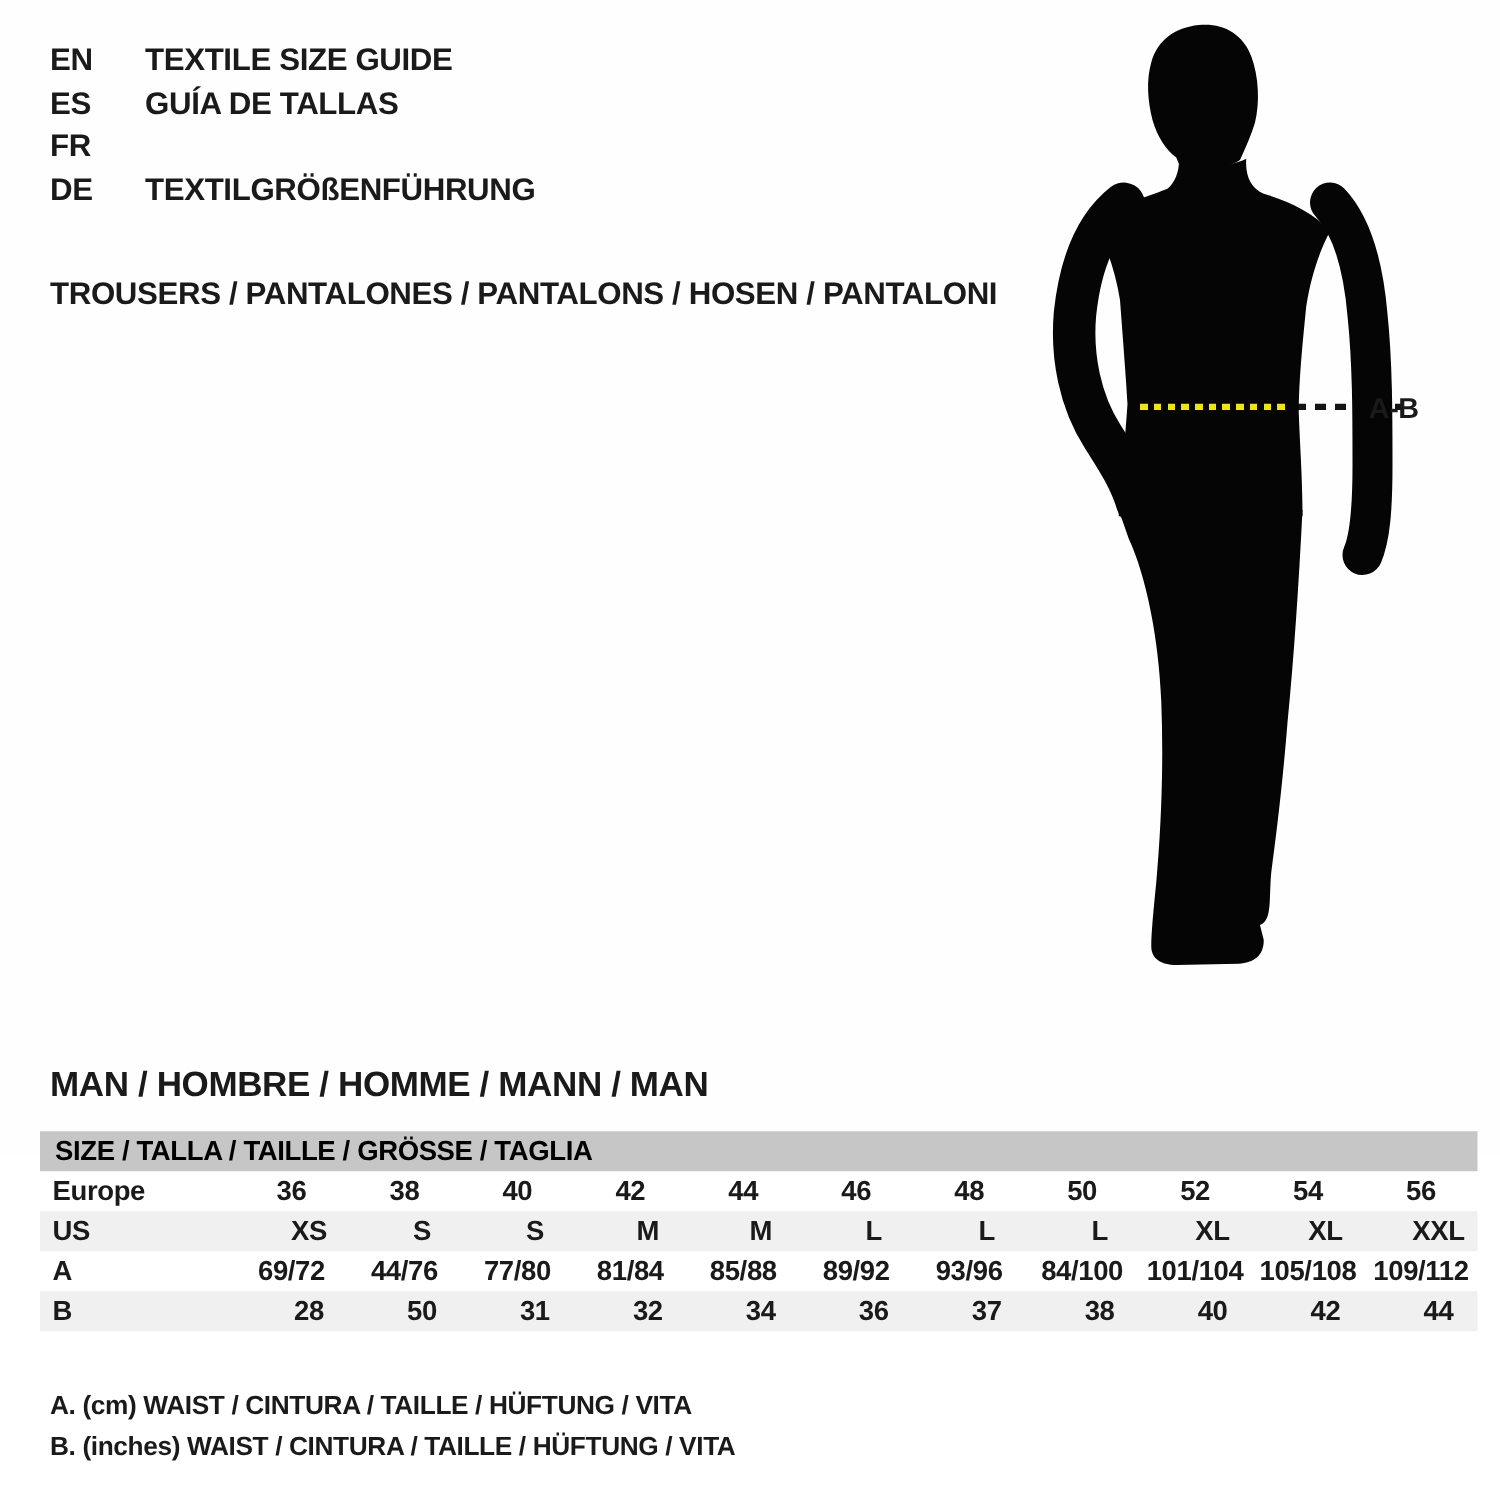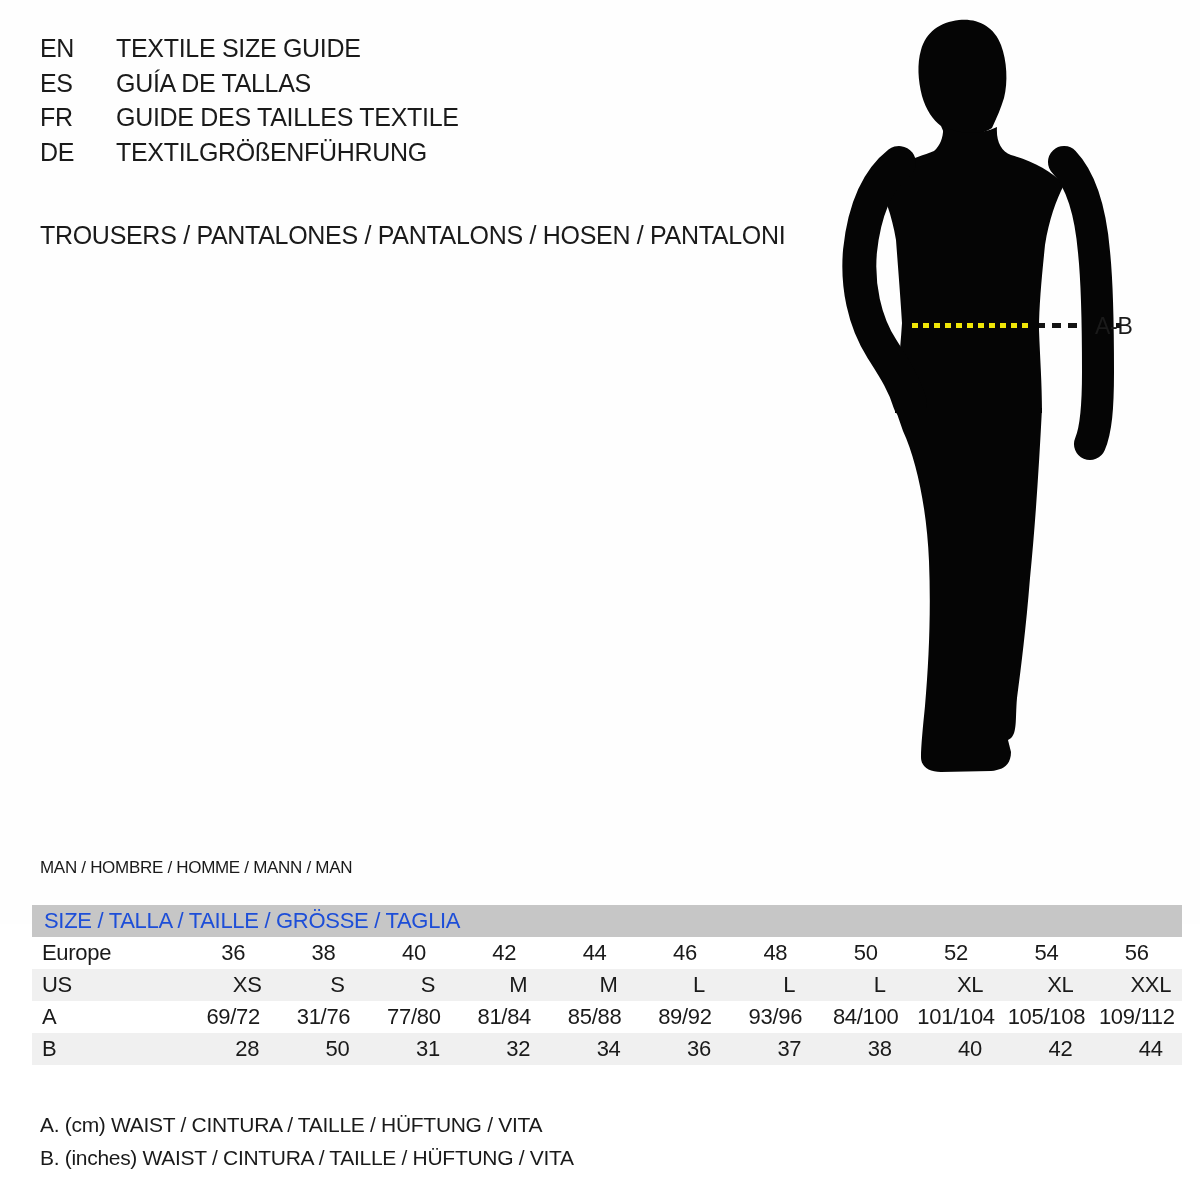--- a/index.html
+++ b/index.html
@@ -6,21 +6,21 @@
     --accent:#efe607;
     --sil:#050505;
     --head-bg:#c6c6c6;
     --stripe:#f0f0f0;
     --ink:#1a1a1a;
   }
   html,body{margin:0;padding:0;}
   body{background:#ffffff;width:1200px;height:1200px;overflow:hidden;}
   .page{position:relative;width:1200px;height:924px;background:#fefefe;
         font-family:"Liberation Sans","DejaVu Sans",sans-serif;color:var(--ink);
-        font-weight:400;letter-spacing:-0.3px;}
+        font-weight:700;letter-spacing:-0.3px;}
 
   
   .lang-block{position:absolute;left:40px;top:31px;}
   .lang-row{display:flex;height:34.5px;line-height:34.5px;font-size:25px;}
   .lang-code{width:76px;flex:0 0 76px;}
   .lang-label{white-space:nowrap;}
 
   .category{position:absolute;left:40px;top:221px;font-size:25px;line-height:28px;white-space:nowrap;}
 
   
@@ -29,23 +29,23 @@
   .sil-stroke{fill:none;stroke:var(--sil);stroke-linecap:round;stroke-linejoin:round;}
 
   
   .waist-dotted{position:absolute;left:912px;top:323px;width:119px;height:5px;z-index:3;
     background:repeating-linear-gradient(90deg,var(--accent) 0,var(--accent) 6px,transparent 6px,transparent 11px);}
   .waist-dashed{position:absolute;left:1036px;top:323px;width:85px;height:5px;z-index:1;
     background:repeating-linear-gradient(90deg,#141414 0,#141414 9px,transparent 9px,transparent 16px);}
   .ab-label{position:absolute;left:1095px;top:312px;font-size:23px;line-height:28px;z-index:3;}
 
   
-  .section-title{position:absolute;left:40px;top:855px;font-size:17px;line-height:26px;white-space:nowrap;}
+  .section-title{position:absolute;left:40px;top:855px;font-size:28px;line-height:26px;white-space:nowrap;}
   .size-table{position:absolute;left:32px;top:905px;width:1150px;font-size:22px;}
-  .thead{height:32px;line-height:32px;background:var(--head-bg);padding-left:12px;color:#1d4ed8;}
+  .thead{height:32px;line-height:32px;background:var(--head-bg);padding-left:12px;color:#000000;}
   .trow{display:flex;height:32px;line-height:32px;justify-content:space-between;}
   .trow.stripe{background:var(--stripe);gap:28px;}
   .tlabel{flex:0 0 156px;padding-left:10px;box-sizing:border-box;}
   .tcell{flex:1 1 0;text-align:center;}
 
   .note{position:absolute;left:40px;font-size:21px;line-height:26px;white-space:nowrap;}
   .note-a{top:1112px;}
   .note-b{top:1145px;}
 </style>
 </head>
@@ -57,21 +57,20 @@
       <div class="lang-row">
         <span class="lang-code">EN</span>
         <span class="lang-label">TEXTILE SIZE GUIDE</span>
       </div>
       <div class="lang-row">
         <span class="lang-code">ES</span>
         <span class="lang-label">GUÍA DE TALLAS</span>
       </div>
       <div class="lang-row">
         <span class="lang-code">FR</span>
-        <span class="lang-label">GUIDE DES TAILLES TEXTILE</span>
       </div>
       <div class="lang-row">
         <span class="lang-code">DE</span>
         <span class="lang-label">TEXTILGRÖßENFÜHRUNG</span>
       </div>
     </div>
 
   <div class="category">TROUSERS / PANTALONES / PANTALONS / HOSEN / PANTALONI</div>
 
   <div class="waist-dashed"></div>
@@ -133,21 +132,21 @@
           <div class="tcell">L</div>
           <div class="tcell">L</div>
           <div class="tcell">L</div>
           <div class="tcell">XL</div>
           <div class="tcell">XL</div>
           <div class="tcell">XXL</div>
         </div>
         <div class="trow">
           <div class="tlabel">A</div>
           <div class="tcell">69/72</div>
-          <div class="tcell">31/76</div>
+          <div class="tcell">44/76</div>
           <div class="tcell">77/80</div>
           <div class="tcell">81/84</div>
           <div class="tcell">85/88</div>
           <div class="tcell">89/92</div>
           <div class="tcell">93/96</div>
           <div class="tcell">84/100</div>
           <div class="tcell">101/104</div>
           <div class="tcell">105/108</div>
           <div class="tcell">109/112</div>
         </div>

